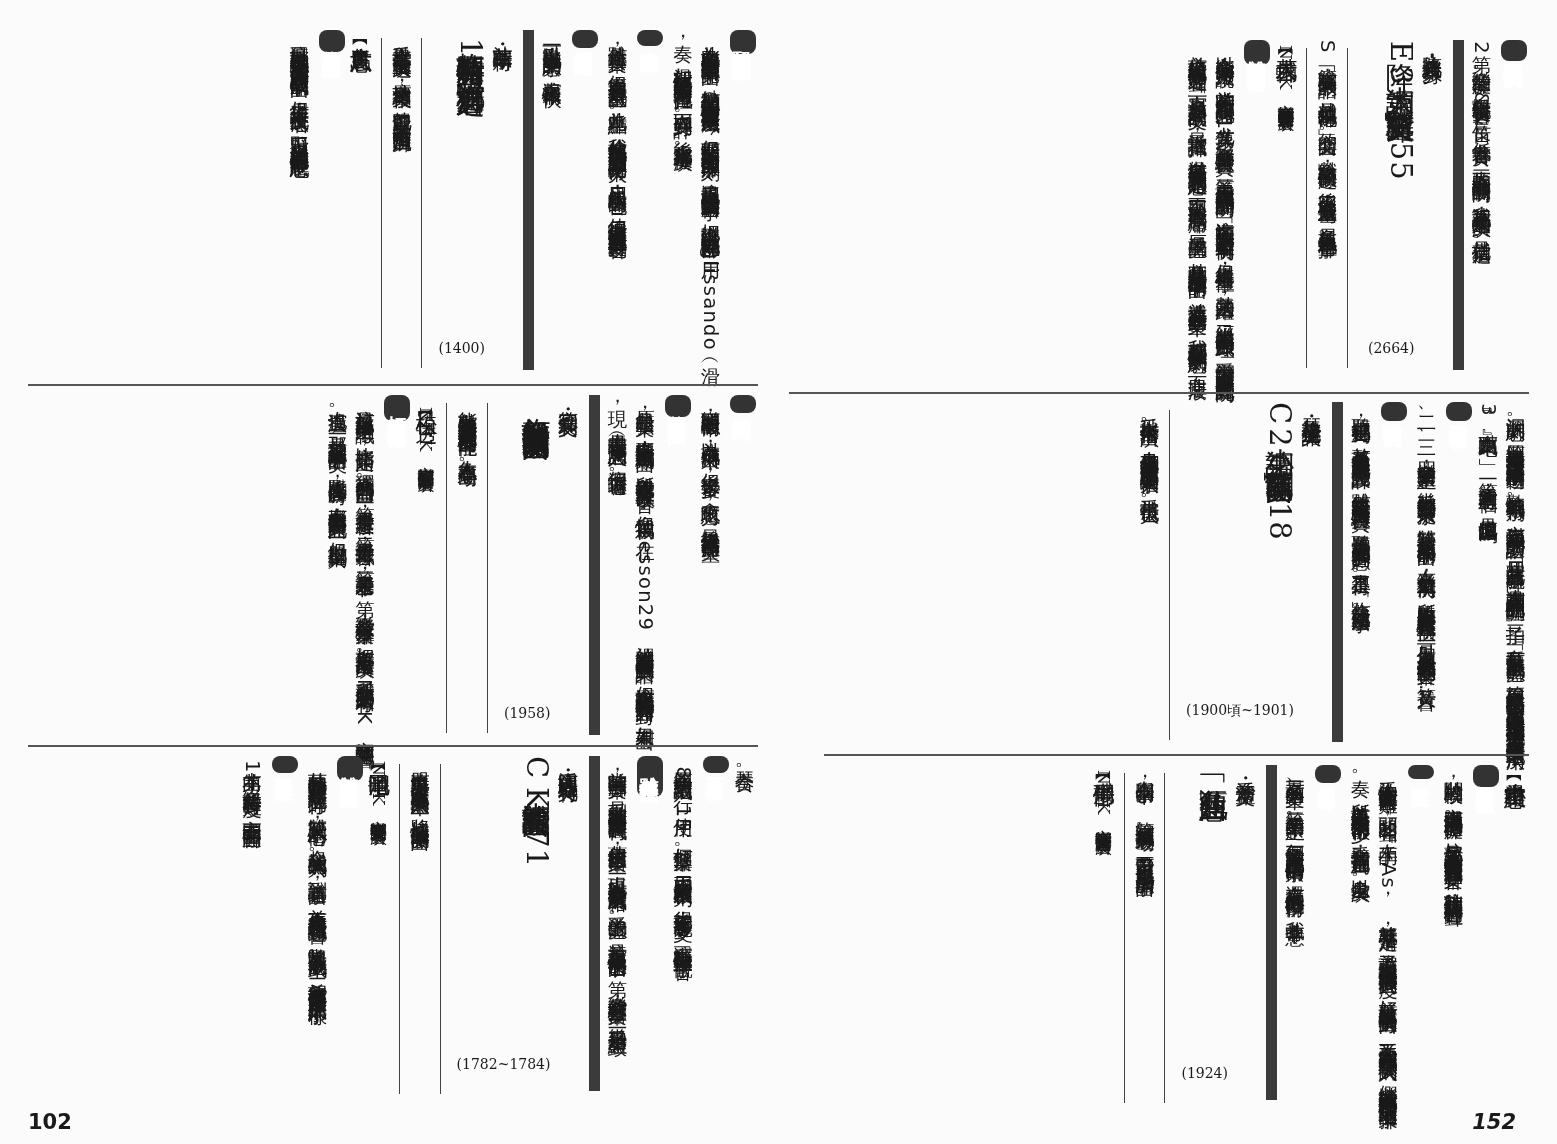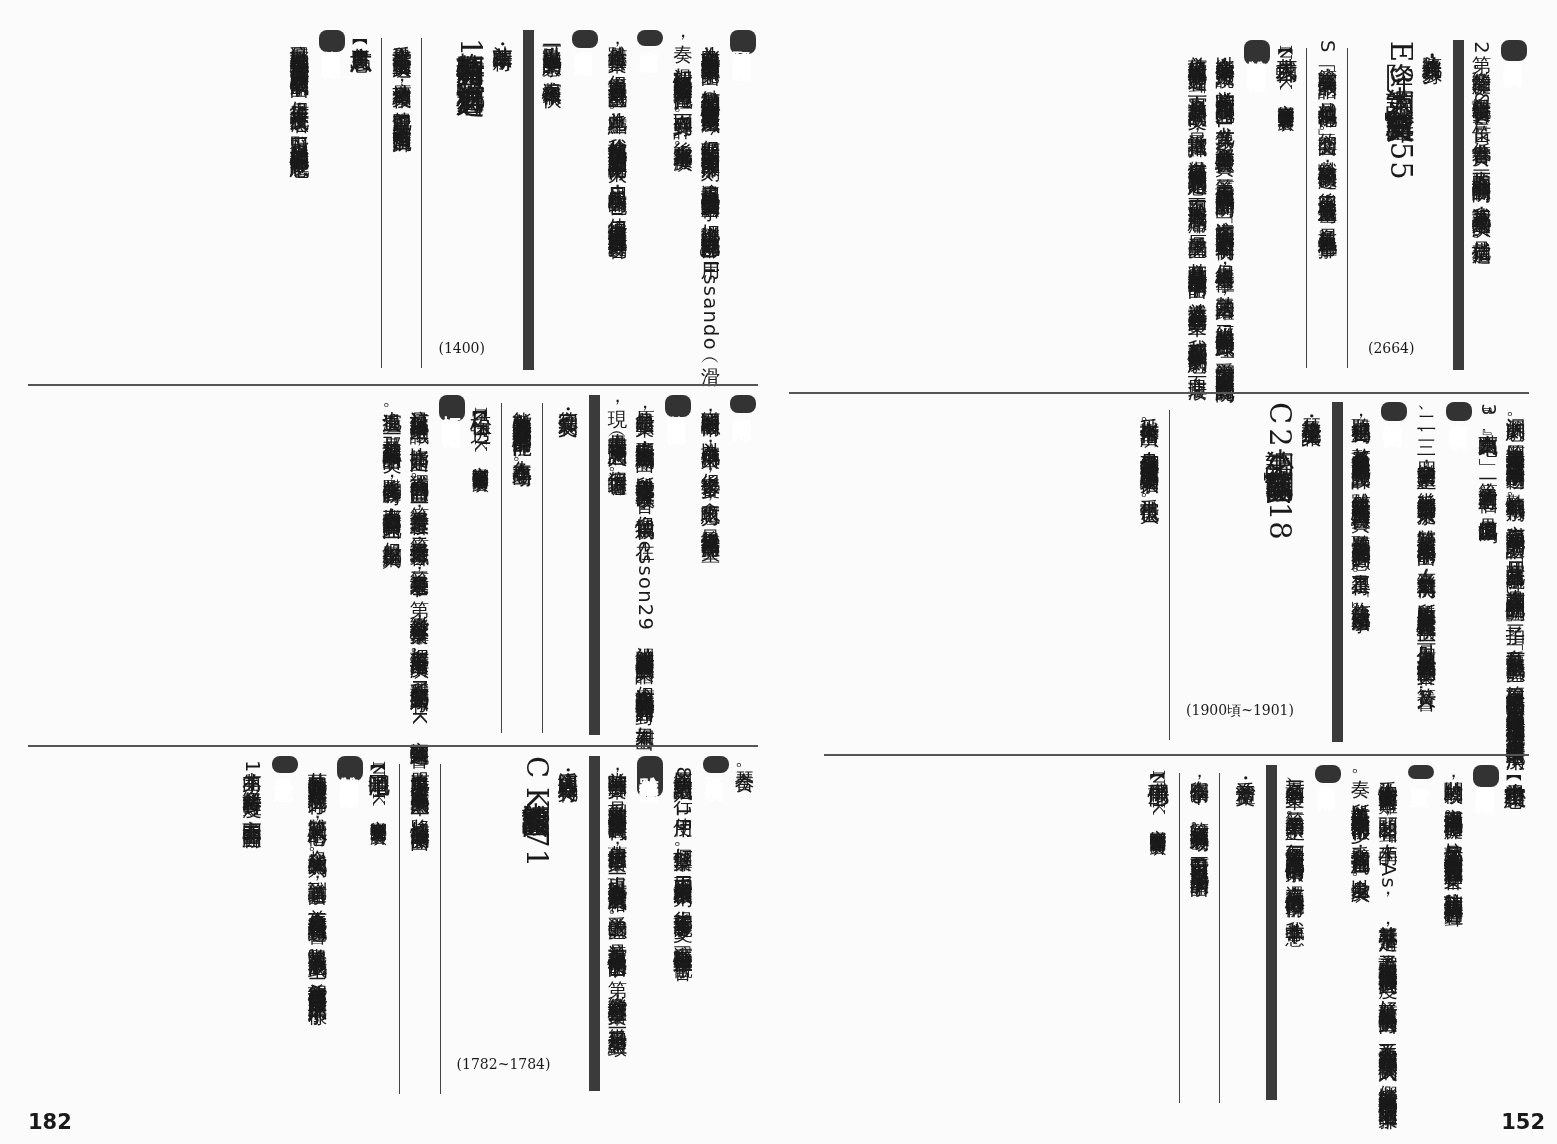--- a/index.html
+++ b/index.html
@@ -91,30 +91,34 @@
       <div class="heading">難度</div>
       <div class="body-col" style="height:340px;">手小的女性來彈奏非常困難。開頭的和聲，左手的F−As，就算琴聲不清楚，為了彈出來而把手擴張到無法再張大的程度。好羨慕被設定為手很大的野田ㄈㄟ丶。手並不大的我會在腦中想像手很大的人，假裝變成像俄國李希特那種大個子男生的手來彈奏。所以這首曲子只靠手指彈奏的部份很少，手臂和背部也會用到，以全身演奏。</div>
     </div>
     <div class="section">
       <div class="heading">最喜愛的部份</div>
       <div class="body-col" style="height:340px;">最有名的第一樂章、第三樂章的第二主題。每個樂章的第一主題都是陰暗的情景，還有後來的心情吐露部份，我非常中意！</div>
     </div>
     <div class="piece" style="height:335px;">
       <div class="piece-bar"></div>
       <div class="composer">喬治・蓋希文</div>
+      <div class="title-wrap">
+        <div class="title" style="height:300px;">「藍色狂想曲」</div>
+        <div class="year">(1924)</div>
+      </div>
     </div>
     <div class="vline" style="height:330px;"></div>
     <div class="body-col" style="height:330px;">在學園祭中，S管弦樂團成員扮裝登場。蒙哥野田ㄈㄟ丶也用口風琴參加演出的曲子。</div>
     <div class="vline" style="height:330px;"></div>
     <div class="performer" style="height:340px;">
       <span>磯部周平</span><span class="role">【NHK交響樂團首席豎笛演奏者】</span>
     </div>
   </div>
 
-  <div class="page-num" style="right:12px;">152</div>
+  <div class="page-num" style="right:41px;font-style:italic;">152</div>
 </div>
 
 <div class="page" id="page-left">
 
   <div class="tier" style="right:20px;top:30px;height:345px;">
     <div class="section">
       <div class="heading">豎笛演奏者眼中此曲的特徵</div>
       <div class="body-col" style="height:340px;">此為古典與美國爵士音樂融合的罕見曲子。結構類似鋼琴協奏曲（在交響情人夢裡使用口風琴），但最開頭豎笛的部份令人印象非常深刻。這也是因為某位爵士樂團的豎笛手，把樂譜上以音階寫成的此部份，用glissando（滑奏，如滑行般快速移動音階的奏法）向高音拖拉，因而受到好評。後來大家都那樣演奏。</div>
     </div>
     <div class="section">
@@ -151,20 +155,24 @@
       <div class="heading">會誤判的地方</div>
       <div class="body-col" style="height:340px;">樂譜開頭看似簡單，以為八成彈得出來，但後來音變多，愈來愈吃力，最後會覺得果然難彈而失望。</div>
     </div>
     <div class="section">
       <div class="heading">將管弦樂改編成鋼琴曲</div>
       <div class="body-col" style="height:340px;">原曲是管弦樂，由李斯特自己改編為鋼琴曲，所以我覺得演奏者可以再改一下音，但我怕被罵：在Lesson29裡的樂譜看起來像全音版的樂譜，但應該沒有收錄梅菲斯特圓舞曲才對。如果有出現，肯定是青帶呢（知道意思的人，這個很古老囉）。</div>
     </div>
     <div class="piece" style="height:340px;">
       <div class="piece-bar"></div>
       <div class="composer">安德烈・裘利文</div>
+      <div class="title-wrap">
+        <div class="title" style="height:310px;">為打擊樂器和管弦樂所寫的協奏曲</div>
+        <div class="year">(1958)</div>
+      </div>
     </div>
     <div class="vline" style="height:330px;"></div>
     <div class="body-col" style="height:340px;">能敲出聲音的物品是否都有成為打擊樂器的可能性…木魚在本曲登場。</div>
     <div class="vline" style="height:330px;"></div>
     <div class="performer" style="height:340px;">
       <span>植松 透</span><span class="role">【NHK交響樂團打擊樂器演奏者】</span>
     </div>
     <div class="section">
       <div class="heading">打擊樂器演奏者眼中此曲的特徵</div>
       <div class="body-col" style="height:340px;">這是打擊樂器科學生的考試、比賽指定曲，或獨奏會的熱門曲目。第一樂章是定音鼓，第二樂章是振音鐵琴，第三樂章是木琴，第4樂章是綜合打擊樂器，把所有樂器排出來演奏。我在研究所的入學考和NHK交響樂團甄選會也演奏過。那是一首公認不知所云的曲子（笑）。獎勵比賽優勝時，有機會與樂團合奏此曲，但一般都是與鋼</div>
@@ -199,14 +207,14 @@
     <div class="section">
       <div class="heading">雙簧管演奏者眼中此曲的特徵</div>
       <div class="body-col" style="height:340px;">莫札特的音樂聽起來非得是「粉紅色」的才行！雙簧管黑木的心情，令起我極大的共鳴。說到這首曲子，首先會不禁想起考試和甄選會，常常緊張得像應戰的武士。希望能演奏得像愛上野田ㄈㄟ丶的黑木那樣子。</div>
     </div>
     <div class="section">
       <div class="heading">起步要注意</div>
       <div class="body-col" style="height:340px;">本曲第1樂章起步時有難度，主奏開頭由顫音開</div>
     </div>
   </div>
 
-  <div class="page-num" style="left:28px;">182</div>
+  <div class="page-num" style="left:28px;">102</div>
 </div>
 
 </body></html>

